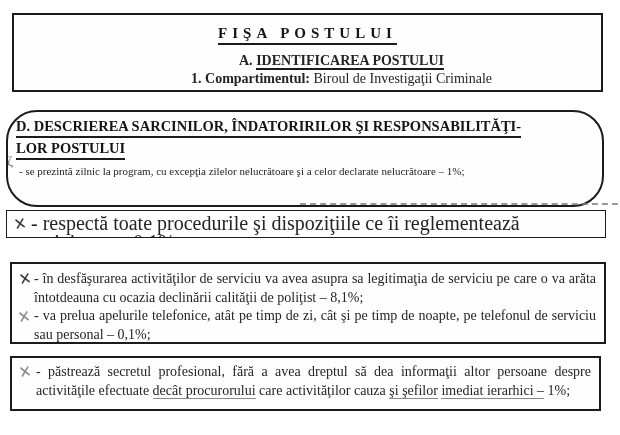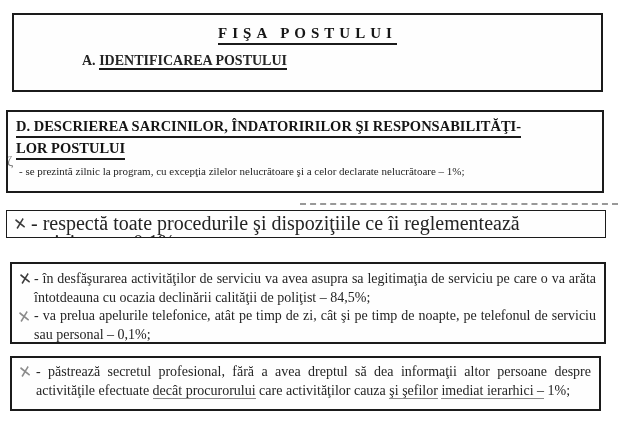--- a/index.html
+++ b/index.html
@@ -10,21 +10,21 @@
   }
   .box{position:absolute;background:#fefefe;border:2px solid #1b1b1b;box-sizing:border-box;overflow:hidden;}
   .thinbox{border-width:1px;}
 
   
   .title-row{text-align:center;margin-top:9px;}
   .doc-title{
     display:inline-block;font-weight:bold;font-size:15px;letter-spacing:5px;
     border-bottom:2px solid #1b1b1b;padding-bottom:1px;color:#161616;
   }
-  .header-lines{margin:7px 0 0 68px;line-height:18px;font-size:14px;}
+  .header-lines{margin:7px 0 0 68px;line-height:18px;font-size:14px;text-align:center;}
   .bold{font-weight:bold;}
   .uline{border-bottom:2px solid #1b1b1b;padding-bottom:0px;}
 
   
   .d-heading{margin:4px 6px 0 8px;font-weight:bold;font-size:14.5px;line-height:20px;color:#141414;}
   .d-heading .hl{display:inline-block;border-bottom:2px solid #1b1b1b;}
   .d-item{margin:2px 6px 0 4px;font-size:11px;line-height:19px;text-align:justify;text-indent:7px;}
 
   .note-text{margin:3px 6px 12px 24px;font-size:20px;line-height:19px;}
 
@@ -50,43 +50,44 @@
 <body>
 
 <div class="page">
 
   <div class="box" style="left:12px;top:13px;width:591px;height:79px;">
     <div class="title-row">
       <span class="doc-title">FIŞA POSTULUI</span>
     </div>
     <div class="header-lines">
       <div><span class="bold">A. </span><span class="bold uline">IDENTIFICAREA POSTULUI</span></div>
+      <div><span class="bold">1. Compartimentul:</span><span> Biroul de Investigaţii Criminale</span></div>
     </div>
   </div>
 
-  <div class="box" style="left:6px;top:110px;width:598px;height:83px;">
+  <div class="box" style="left:6px;top:110px;width:598px;height:97px;border-radius:31px;">
     <div class="d-heading">
       <span class="hl">D. DESCRIEREA SARCINILOR, ÎNDATORIRILOR ŞI RESPONSABILITĂŢI-</span><br>
       <span class="hl">LOR POSTULUI</span>
     </div>
     <span class="squiggle">ζ</span>
     <div class="d-item">- se prezintă zilnic la program, cu excepţia zilelor nelucrătoare şi a celor declarate nelucrătoare – 1%;</div>
   </div>
 
   <div class="dash-artifact"></div>
 
   <div class="box thinbox" style="left:6px;top:210px;width:600px;height:28px;">
     <span class="hmark ink" style="left:7px;top:4px;">✕</span>
     <div class="note-text">- respectă toate procedurile şi dispoziţiile ce îi reglementează activitatea – 0,1%;</div>
   </div>
 
   <div class="box" style="left:10px;top:262px;width:596px;height:82px;">
     <div class="duty-item duty-pad">
       <span class="hmark ink" style="left:-15px;top:6px;">✕</span>
-      <span>- în desfăşurarea activităţilor de serviciu va avea asupra sa legitimaţia de serviciu pe care o va arăta întotdeauna cu ocazia declinării calităţii de poliţist – 84,5%;</span>
+      <span>- în desfăşurarea activităţilor de serviciu va avea asupra sa legitimaţia de serviciu pe care o va arăta întotdeauna cu ocazia declinării calităţii de poliţist – 8,1%;</span>
     </div>
     <div class="duty-item">
       <span class="hmark pencil" style="left:-16px;top:1px;">✕</span>
       <span>- va prelua apelurile telefonice, atât pe timp de zi, cât şi pe timp de noapte, pe telefonul de serviciu sau personal – 0,1%;</span>
     </div>
   </div>
 
   <div class="box" style="left:10px;top:356px;width:591px;height:55px;">
     <div class="conf-text">
       <span class="hmark pencil" style="left:-17px;top:0px;">✕</span>

